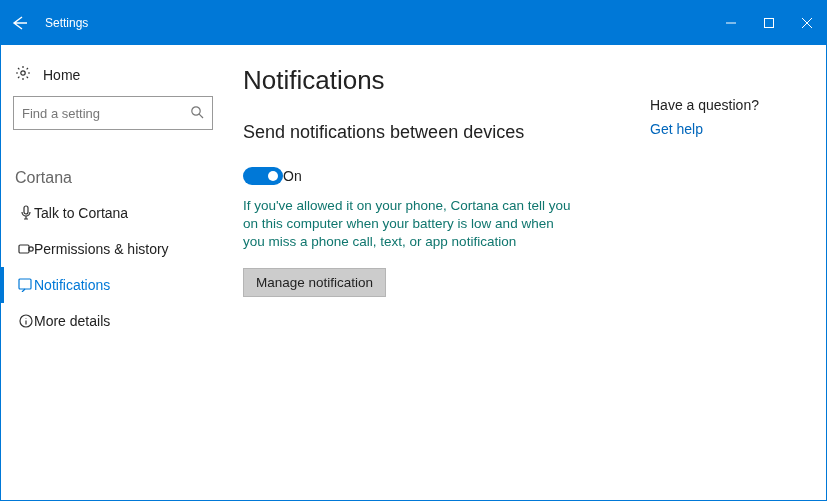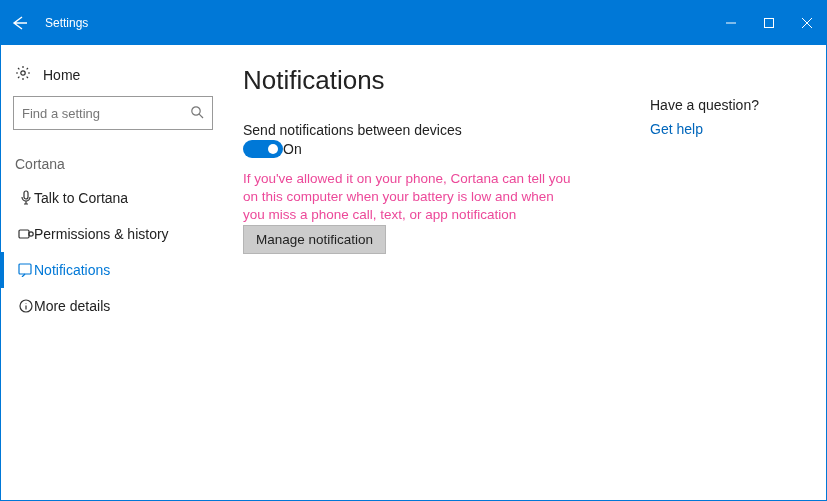--- a/index.html
+++ b/index.html
@@ -37,50 +37,50 @@
     display: flex; align-items: center; gap: 12px;
     font-size: 14px; color: #222; padding: 6px 2px 12px 2px;
     cursor: pointer;
   }
   .search {
     display: flex; align-items: center; justify-content: space-between;
     border: 1px solid #999; height: 34px; padding: 0 8px;
     color: #666; font-size: 13px; margin-bottom: 18px;
   }
   .search span { color: #777; }
-  .group-label { font-size: 14px; color: #666; margin: 8px 0 8px 2px; }
+  .group-label { font-size: 16px; color: #666; margin: 21px 0 8px 2px; }
   .nav-item {
     display: flex; align-items: center; 
     font-size: 14px; color: #222; height: 36px;
     padding-left: 4px; cursor: pointer;
     border-left: 3px solid transparent;
     margin-left: -12px; padding-left: 14px;
   }
   .nav-item.active { color: #0078d7; border-left-color: #0078d7; }
   .nav-item .icon { width: 16px; display:flex; justify-content:center; }
   .nav-item.active svg { stroke: #0078d7; }
   .nav-item svg { stroke: #333; }
 
   .main {
     flex: 1; display: flex; padding: 20px 24px 0 18px;
   }
   .content { flex: 1; max-width: 400px; }
   .content h1 { font-weight: 300; font-size: 26px; color: #222; margin-bottom: 26px; }
-  .setting-label { font-size: 14px; color: #222; margin-bottom: 2px; }
+  .setting-label { font-size: 18px; color: #222; margin-bottom: 24px; }
   .toggle-row { display: flex; align-items: center; margin-bottom: 12px; }
   .toggle {
     width: 40px; height: 18px; border-radius: 9px; background: #0078d7;
     position: relative; cursor: pointer;
   }
   .toggle .knob {
     width: 10px; height: 10px; border-radius: 50%; background: #fff;
     position: absolute; top: 4px; right: 5px;
   }
   .toggle-state { font-size: 14px; color: #222; }
-  .desc { font-size: 13.5px; color: #ec4899; line-height: 1.35; max-width: 330px; }
+  .desc { font-size: 13.5px; color: #0f766e; line-height: 1.35; margin-bottom: 16px; max-width: 330px; }
   .btn {
     display: inline-block; background: #cccccc; border: 1px solid #b5b5b5;
     font-size: 13.5px; color: #222; padding: 6px 12px; cursor: pointer;
   }
   .rightcol { width: 160px; padding-top: 32px; padding-left: 8px; }
   .rightcol .q { font-size: 14px; color: #222; margin-bottom: 8px; }
   .rightcol .link { font-size: 14px; color: #0066bb; cursor: pointer; }
 </style>
 </head>
 <body>

